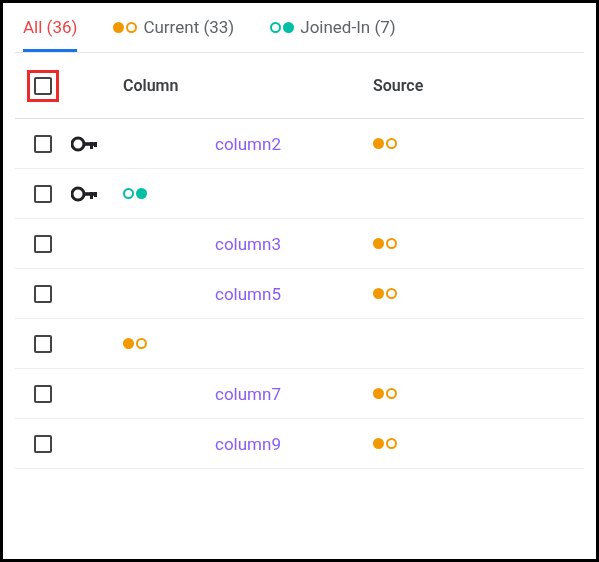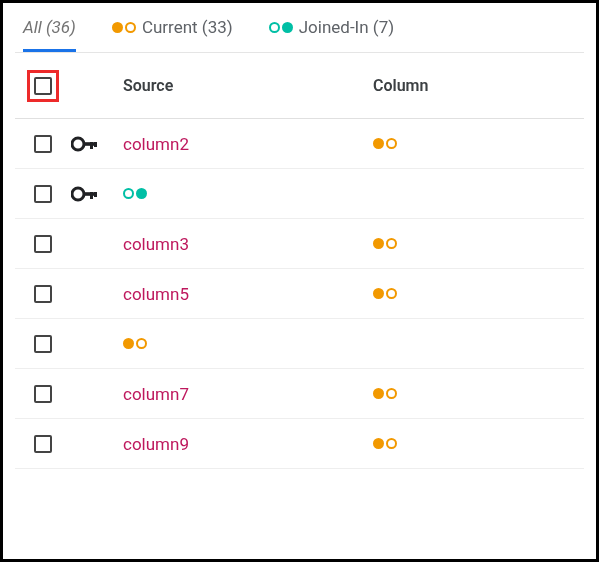--- a/index.html
+++ b/index.html
@@ -27,23 +27,22 @@
     display: flex;
     align-items: center;
     gap: 6px;
     padding-bottom: 12px;
     color: #5f6368;
     font-size: 17px;
     cursor: pointer;
     border-bottom: 3px solid transparent;
   }
   .tab.active {
-    color: #737373;
+    color: #ef4444;
     border-bottom-color: #1a73e8;
-    font-style: italic;
   }
   .dots {
     display: inline-flex;
     gap: 2px;
     align-items: center;
   }
   .dot {
     width: 11px;
     height: 11px;
     border-radius: 50%;
@@ -95,22 +94,23 @@
     padding: 4px;
     display: inline-flex;
   }
   .key-cell {
     display: flex;
     justify-content: flex-start;
     align-items: center;
     color: #202124;
   }
   .col-name {
-    color: #be185d;
+    color: #8b5cf6;
     font-size: 17px;
+    text-align: center;
   }
   .source-cell {
     display: flex;
     align-items: center;
     gap: 2px;
   }
 </style>
 </head>
 <body>
 <div class="container">
@@ -137,22 +137,22 @@
 
 <div class="table-wrap">
 
   <div class="header-row">
     <div class="checkbox-cell">
       <span class="highlight-box">
         <span class="checkbox"></span>
       </span>
     </div>
     <div></div>
+    <div class="col-label">Column</div>
     <div class="col-label">Source</div>
-    <div class="col-label">Column</div>
   </div>
 
   <div id="rows">
         <div class="data-row">
           <div class="checkbox-cell">
             <span class="checkbox"></span>
           </div>
           <div class="key-cell">
             <svg width="28" height="16" viewBox="0 0 28 16" fill="#202124">
               <circle cx="7" cy="8" r="6" fill="none" stroke="#202124" stroke-width="3"></circle>

